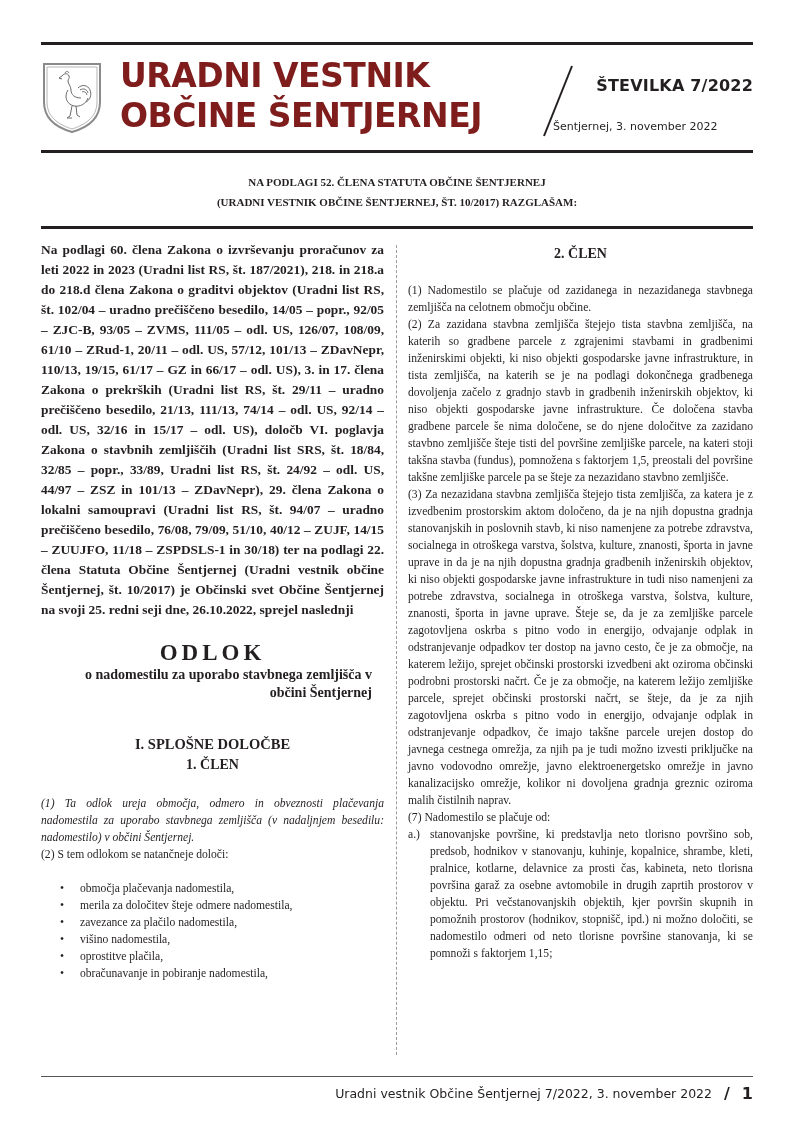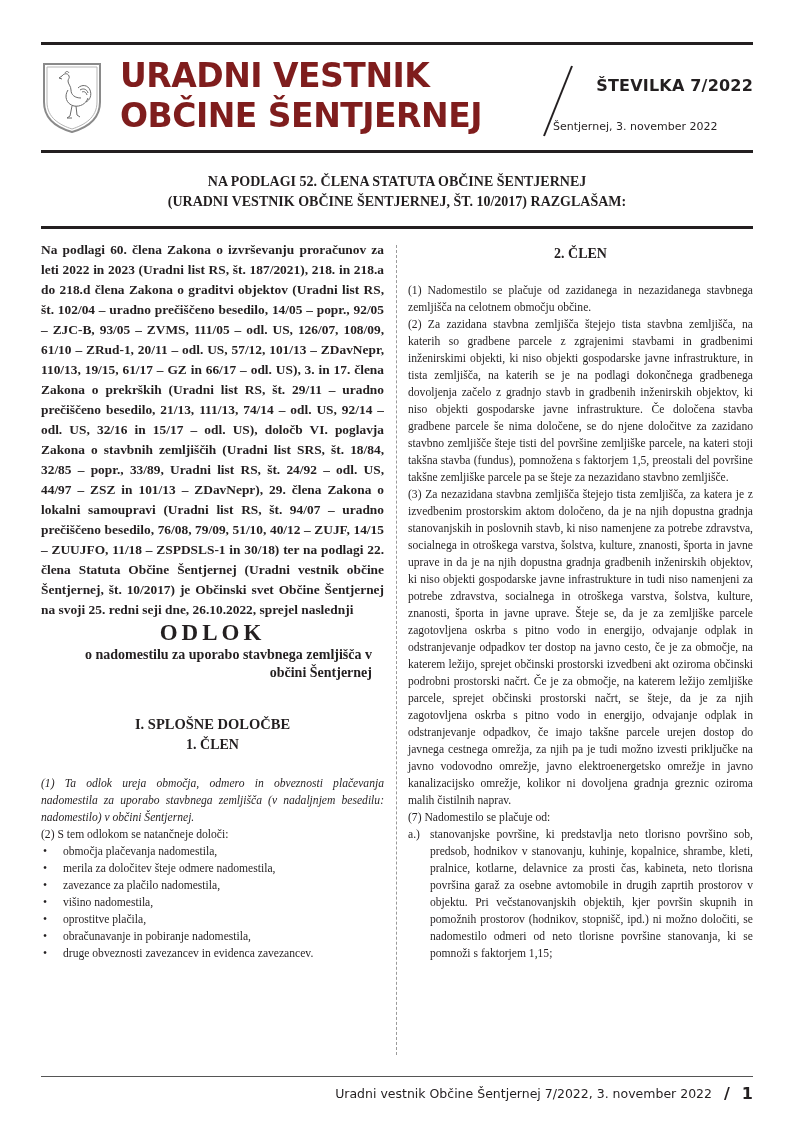--- a/index.html
+++ b/index.html
@@ -9,37 +9,37 @@
   .rule-mid { top: 150px; height: 3px; }
   .rule-head2 { top: 226px; height: 3px; }
   .rule-foot { top: 1076px; height: 1px; background: #555; }
 
   .crest { position: absolute; left: 42px; top: 62px; width: 60px; height: 72px; }
   .masthead { position: absolute; left: 120px; top: 56px; font-family: "DejaVu Sans", sans-serif; font-weight: bold; font-size: 33px; line-height: 40px; letter-spacing: -0.5px; color: #7f1d1d; }
   .slash { position: absolute; left: 540px; top: 64px; width: 36px; height: 74px; }
   .issue { position: absolute; right: 41px; top: 60px; font-family: "DejaVu Sans", sans-serif; font-weight: bold; font-size: 16px; letter-spacing: 0.2px; margin-top: 16px; }
   .issue-date { position: absolute; left: 553px; top: 120px; font-family: "DejaVu Sans", sans-serif; font-size: 11px; }
 
-  .promulgation { position: absolute; left: 41px; width: 712px; top: 172px; text-align: center; font-family: "Liberation Serif", serif; font-weight: bold; font-size: 14px; line-height: 20px; }
+  .promulgation { position: absolute; left: 41px; width: 712px; top: 172px; text-align: center; font-family: "Liberation Serif", serif; font-weight: bold; font-size: 11px; line-height: 20px; }
 
   .col { position: absolute; top: 240px; font-family: "Liberation Serif", serif; }
   .col-left { left: 41px; width: 343px; }
   .col-right { left: 408px; width: 345px; }
   .divider { position: absolute; left: 396px; top: 245px; height: 810px; border-left: 1px dashed #9a9a9a; }
 
   .intro { font-weight: bold; font-size: 13.4px; line-height: 20px; text-align: justify; margin: 0; }
-  .odlok-title { text-align: center; font-weight: bold; font-size: 23px; letter-spacing: 4px; line-height: 26px; }
+  .odlok-title { text-align: center; font-weight: bold; font-size: 23px; letter-spacing: 4px; margin-top: 20px; line-height: 26px; }
   .odlok-sub { text-align: right; font-weight: bold; font-size: 14px; line-height: 18px; margin: 0 12px; }
   .chapter { text-align: center; font-weight: bold; font-size: 14.5px; margin-top: 34px; }
   .article { text-align: center; font-weight: bold; font-size: 14px; margin-top: 4px; }
   .art2 { margin-top: 6px; }
   .para { font-size: 11.6px; line-height: 17px; text-align: justify; margin: 0; }
   .first-para { margin-top: 22px; font-style: italic; }
   .rp { margin-top: 20px; }
-  ul.bullets { list-style: none; margin: 0; padding: 0; font-size: 11.6px; line-height: 17px; }
+  ul.bullets { list-style: none; margin: 17px; padding: 0; font-size: 11.6px; line-height: 17px; }
   ul.bullets li { position: relative; padding-left: 22px; }
   ul.bullets li::before { content: "•"; position: absolute; left: 2px; }
   .alpha { display: flex; font-size: 11.6px; line-height: 17px; }
   .alpha .lbl { width: 22px; flex: none; }
   .alpha .txt { text-align: justify; flex: 1; }
 
   .footer { position: absolute; right: 41px; top: 1084px; font-family: "DejaVu Sans", sans-serif; font-size: 12.5px; display: flex; align-items: center; gap: 12px; }
   .footer .sep { font-weight: bold; font-size: 16px; }
   .footer .pg { font-weight: bold; font-size: 16px; }
 </style>
@@ -93,21 +93,20 @@
   <div class="article">1. ČLEN</div>
   <p class="para first-para">(1) Ta odlok ureja območja, odmero in obveznosti plačevanja nadomestila za uporabo stavbnega zemljišča (v nadaljnjem besedilu: nadomestilo) v občini Šentjernej.</p>
   <p class="para">(2) S tem odlokom se natančneje določi:</p>
   <ul class="bullets">
     <li>območja plačevanja nadomestila,</li>
     <li>merila za določitev šteje odmere nadomestila,</li>
     <li>zavezance za plačilo nadomestila,</li>
     <li>višino nadomestila,</li>
     <li>oprostitve plačila,</li>
     <li>obračunavanje in pobiranje nadomestila,</li>
-    <li>druge obveznosti zavezancev in evidenca zavezancev.</li>
   </ul>
 </div>
 
 <div class="divider"></div>
 
 <div class="col col-right">
   <div class="article art2">2. ČLEN</div>
   <p class="para rp">(1) Nadomestilo se plačuje od zazidanega in nezazidanega stavbnega zemljišča na celotnem območju občine.</p>
   <p class="para">(2) Za zazidana stavbna zemljišča štejejo tista stavbna zemljišča, na katerih so gradbene parcele z zgrajenimi stavbami in gradbenimi inženirskimi objekti, ki niso objekti gospodarske javne infrastrukture, in tista zemljišča, na katerih se je na podlagi dokončnega gradbenega dovoljenja začelo z gradnjo stavb in gradbenih inženirskih objektov, ki niso objekti gospodarske javne infrastrukture. Če določena stavba gradbene parcele še nima določene, se do njene določitve za zazidano stavbno zemljišče šteje tisti del površine zemljiške parcele, na kateri stoji takšna stavba (fundus), pomnožena s faktorjem 1,5, preostali del površine takšne zemljiške parcele pa se šteje za nezazidano stavbno zemljišče.</p>
   <p class="para">(3) Za nezazidana stavbna zemljišča štejejo tista zemljišča, za katera je z izvedbenim prostorskim aktom določeno, da je na njih dopustna gradnja stanovanjskih in poslovnih stavb, ki niso namenjene za potrebe zdravstva, socialnega in otroškega varstva, šolstva, kulture, znanosti, športa in javne uprave in da je na njih dopustna gradnja gradbenih inženirskih objektov, ki niso objekti gospodarske javne infrastrukture in tudi niso namenjeni za potrebe zdravstva, socialnega in otroškega varstva, šolstva, kulture, znanosti, športa in javne uprave. Šteje se, da je za zemljiške parcele zagotovljena oskrba s pitno vodo in energijo, odvajanje odplak in odstranjevanje odpadkov ter dostop na javno cesto, če je za območje, na katerem ležijo, sprejet občinski prostorski izvedbeni akt oziroma občinski podrobni prostorski načrt. Če je za območje, na katerem ležijo zemljiške parcele, sprejet občinski prostorski načrt, se šteje, da je za njih zagotovljena oskrba s pitno vodo in energijo, odvajanje odplak in odstranjevanje odpadkov, če imajo takšne parcele urejen dostop do javnega cestnega omrežja, za njih pa je tudi možno izvesti priključke na javno vodovodno omrežje, javno elektroenergetsko omrežje in javno kanalizacijsko omrežje, kolikor ni dovoljena gradnja greznic oziroma malih čistilnih naprav.</p>

